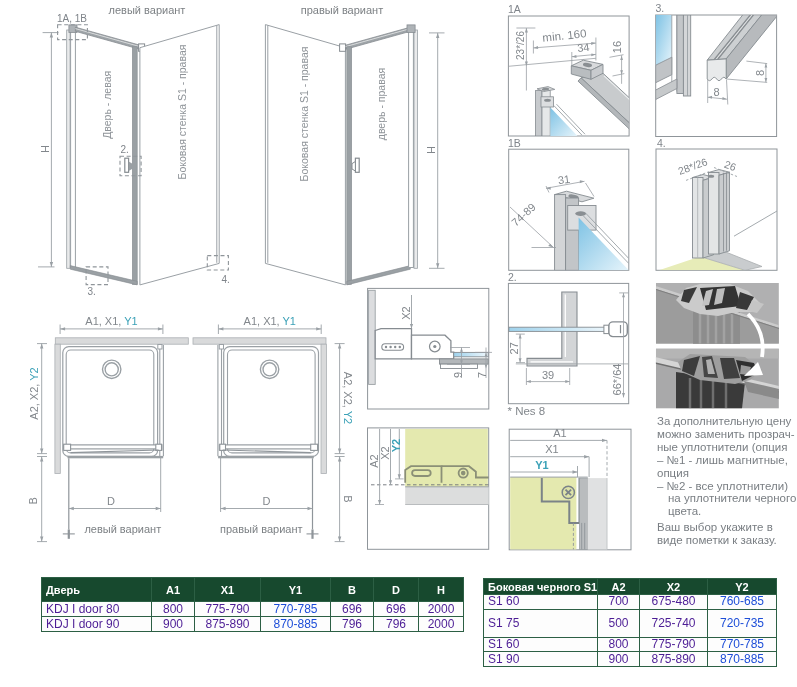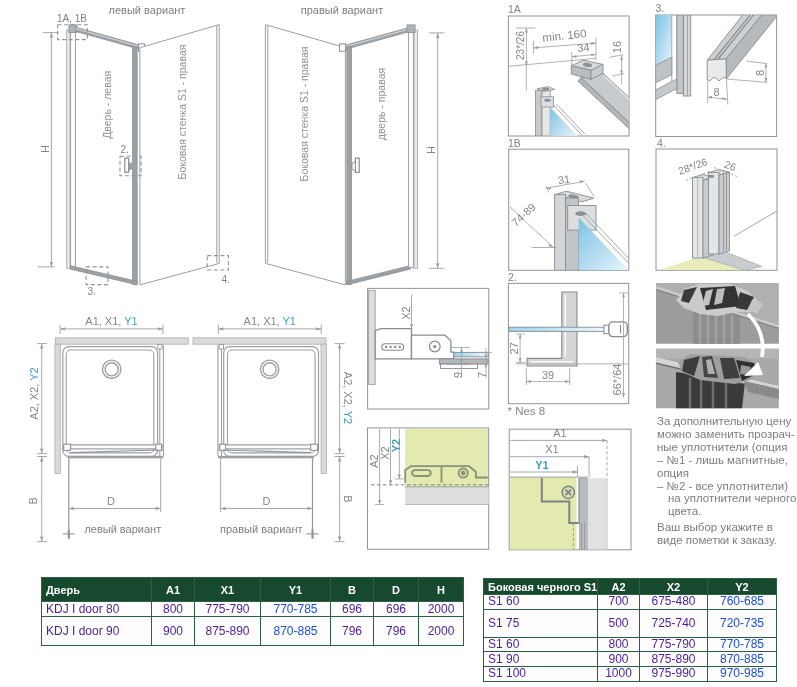--- a/index.html
+++ b/index.html
@@ -525,21 +525,21 @@
       </tr>
 <tr style="height:15px">
         <td class="l">KDJ I door 80</td>
         <td>800</td>
         <td>775-790</td>
         <td class="t">770-785</td>
         <td>696</td>
         <td>696</td>
         <td>2000</td>
       </tr>
-<tr style="height:29px">
+<tr style="height:15px">
         <td class="l">KDJ I door 90</td>
         <td>900</td>
         <td>875-890</td>
         <td class="t">870-885</td>
         <td>796</td>
         <td>796</td>
         <td>2000</td>
       </tr>
 </tbody>
   </table>
@@ -575,20 +575,14 @@
         <td>800</td>
         <td>775-790</td>
         <td class="t">770-785</td>
       </tr>
 <tr style="height:15px">
         <td class="l">S1 90</td>
         <td>900</td>
         <td>875-890</td>
         <td class="t">870-885</td>
       </tr>
-<tr style="height:14.6px">
-        <td class="l">S1 100</td>
-        <td>1000</td>
-        <td>975-990</td>
-        <td class="t">970-985</td>
-      </tr>
 </tbody>
   </table>
 
 </body></html>

